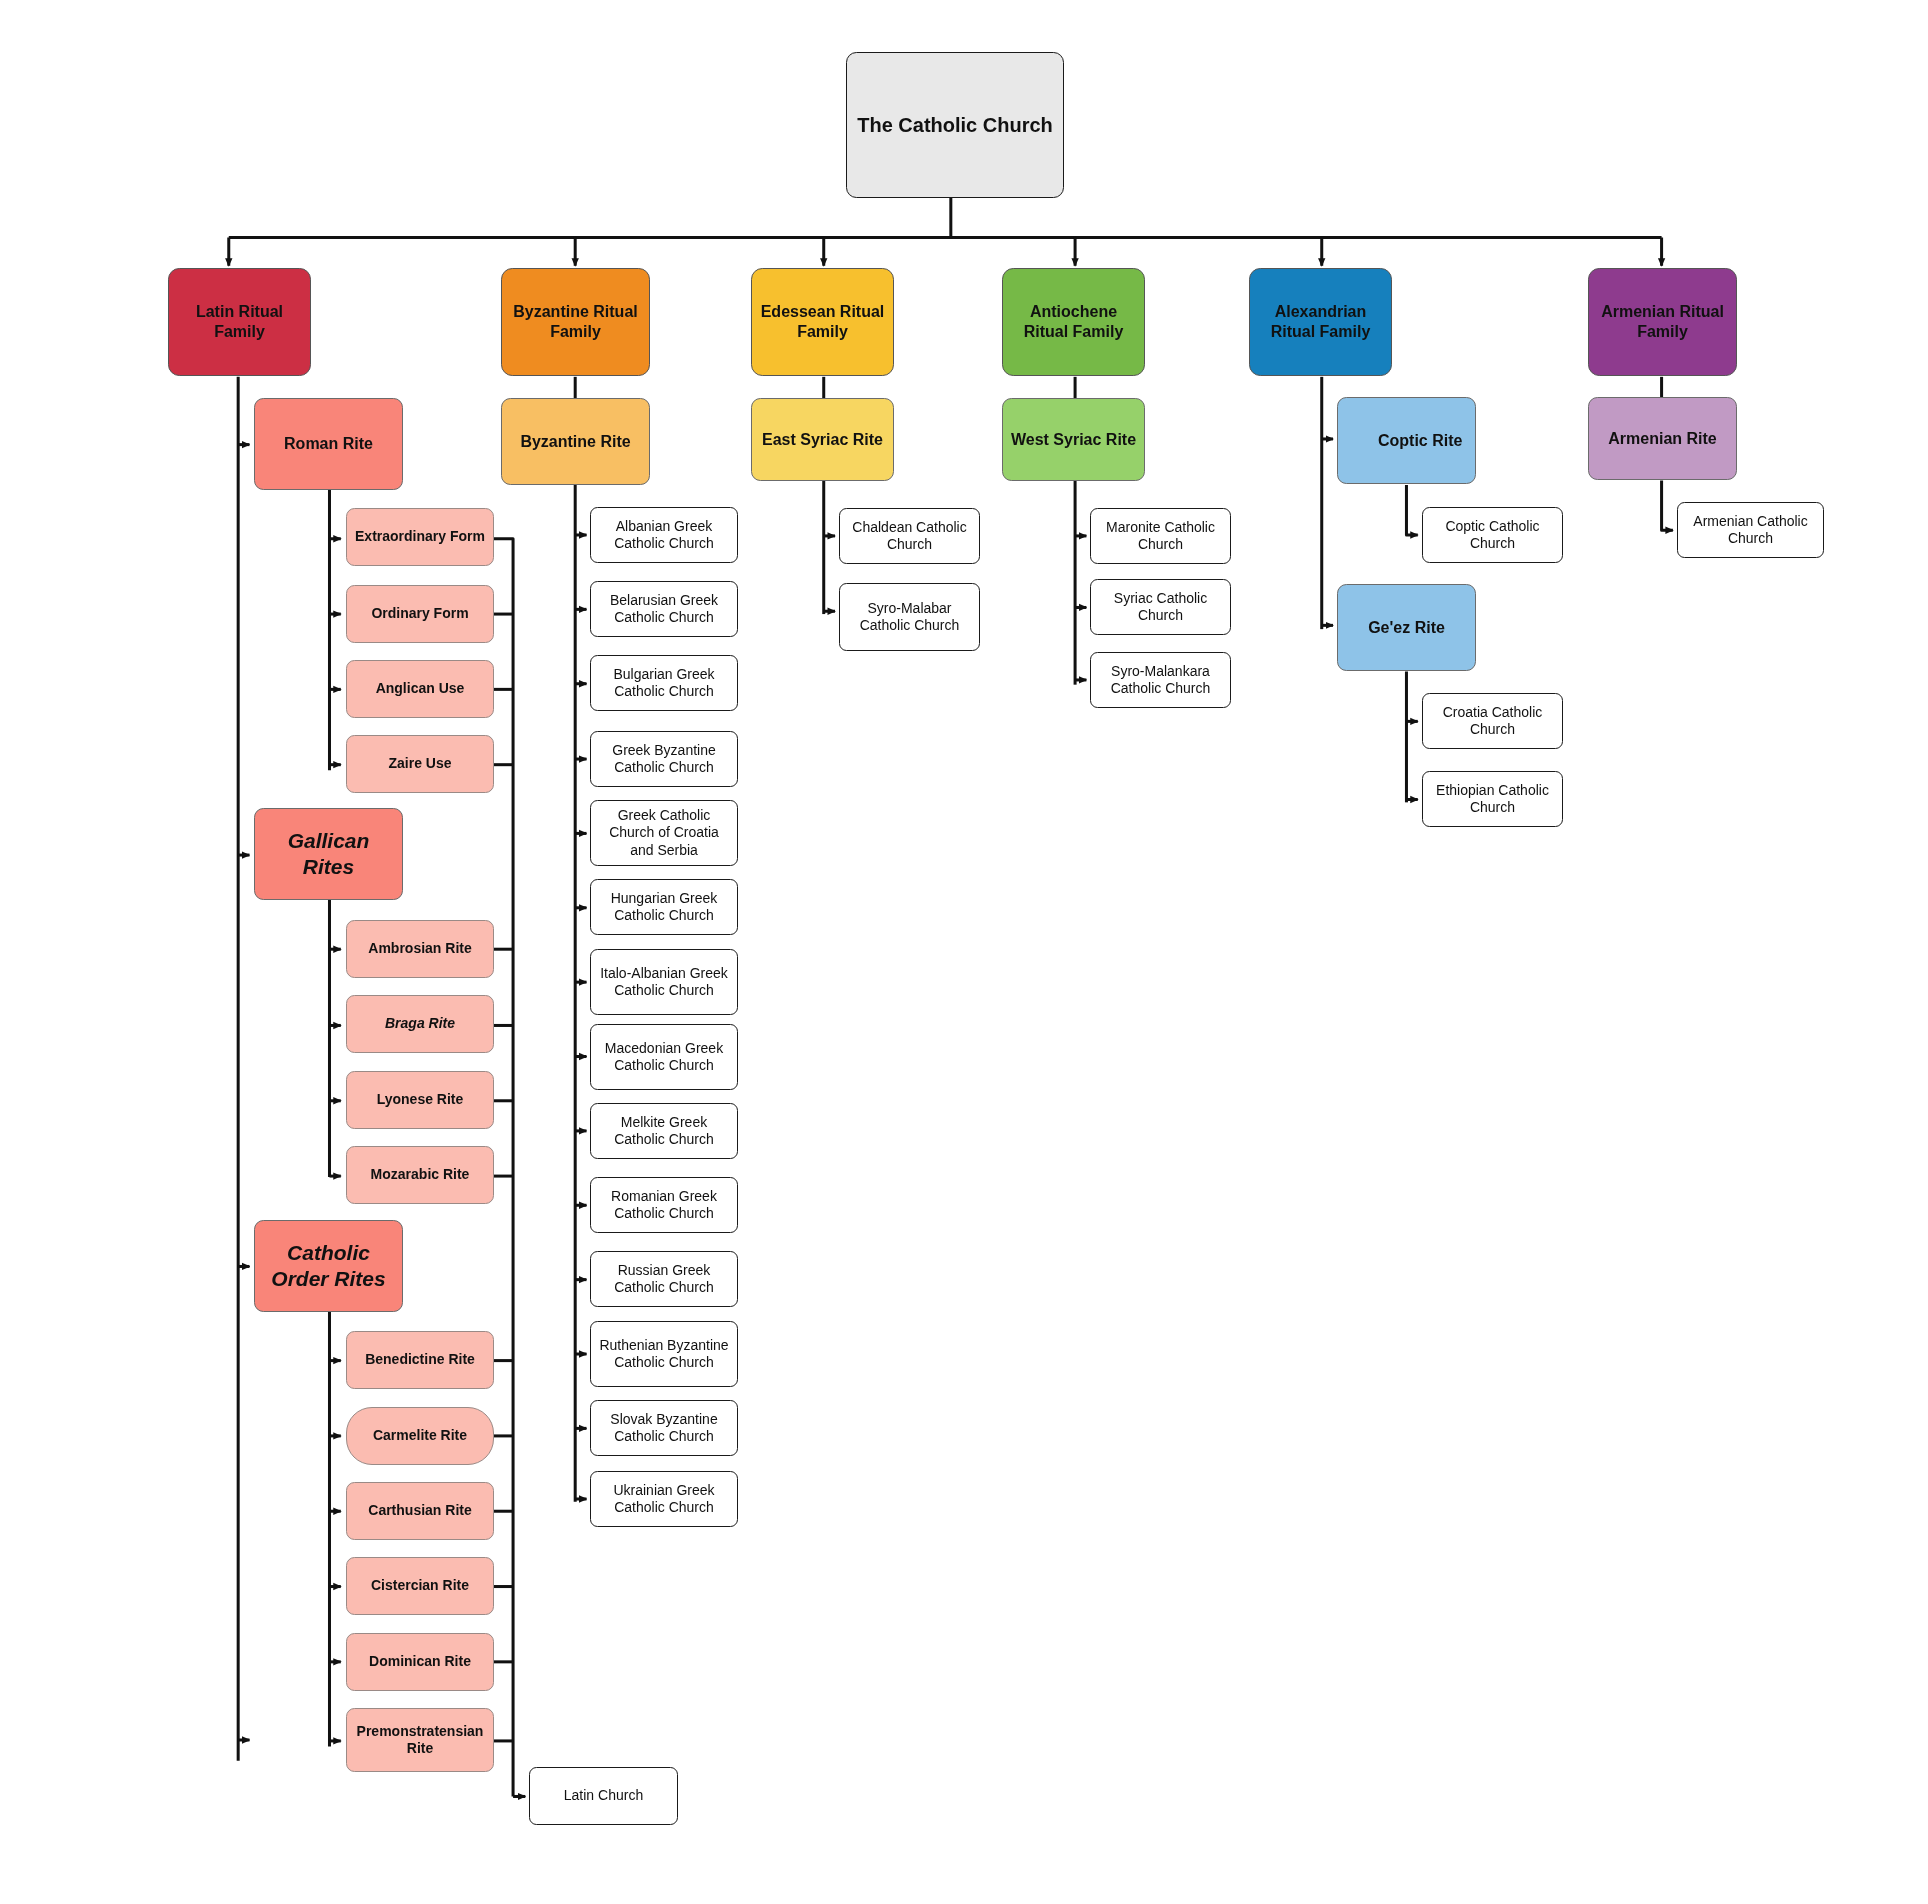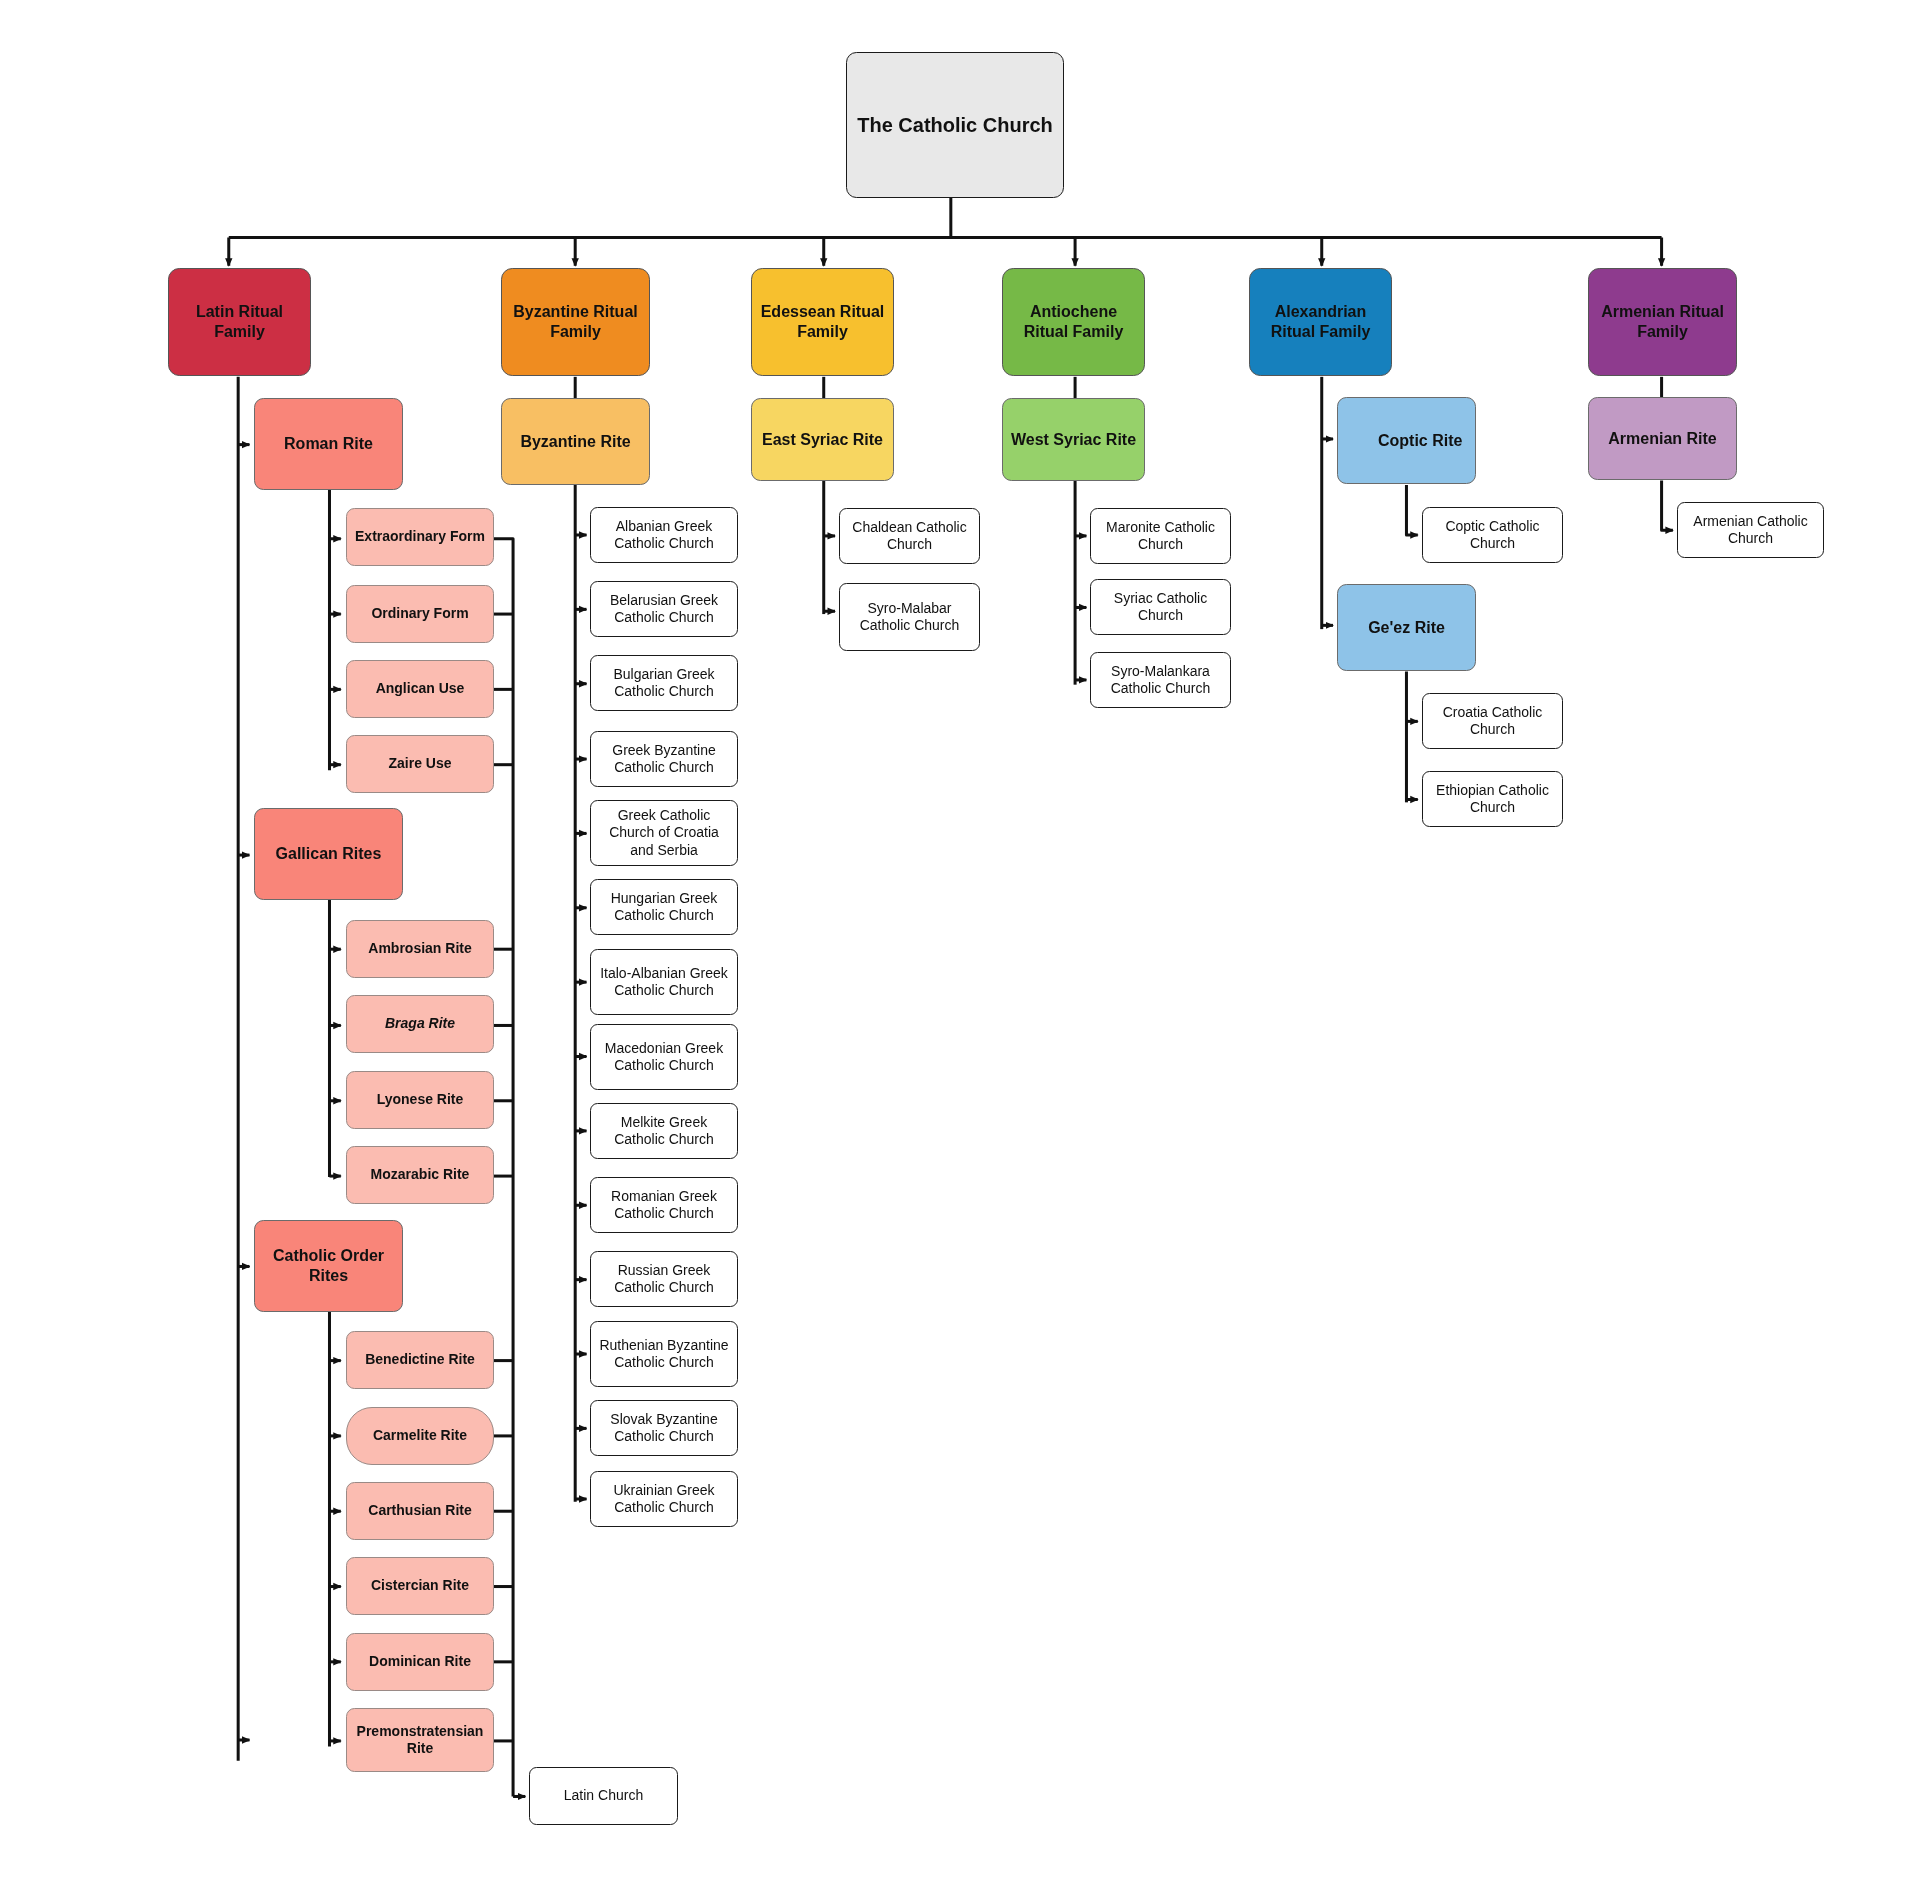--- a/index.html
+++ b/index.html
@@ -23,21 +23,21 @@
   
   .n-rite{font-weight:bold;font-size:16px;border-radius:9.4px;border-color:#6b6b6b;}
   .rite-roman{background:#f98579;}
   .rite-byz{background:#f8bf63;}
   .rite-east{background:#f7d661;}
   .rite-west{background:#96d16a;}
   .rite-coptic{background:#8ec3e8;}
   .rite-geez{background:#8ec3e8;}
   .rite-arm{background:#c19ac4;}
   
-  .n-group{background:#f98579;font-weight:bold;font-size:16px;border-radius:9.4px;border-color:#6b6b6b;}
+  .n-group{background:#f98579;font-weight:bold;font-size:21px;border-radius:9.4px;border-color:#6b6b6b;font-style:italic;}
   
   .n-sub{background:#fbbcb1;font-weight:bold;font-size:14px;border-radius:8.5px;border-color:#9a8a86;}
   
   .n-church{background:#ffffff;font-weight:normal;font-size:14px;border-radius:7.5px;border-color:#1a1a1a;}
 </style>
 </head>
 <body>
 
 <div id="canvas">
 

